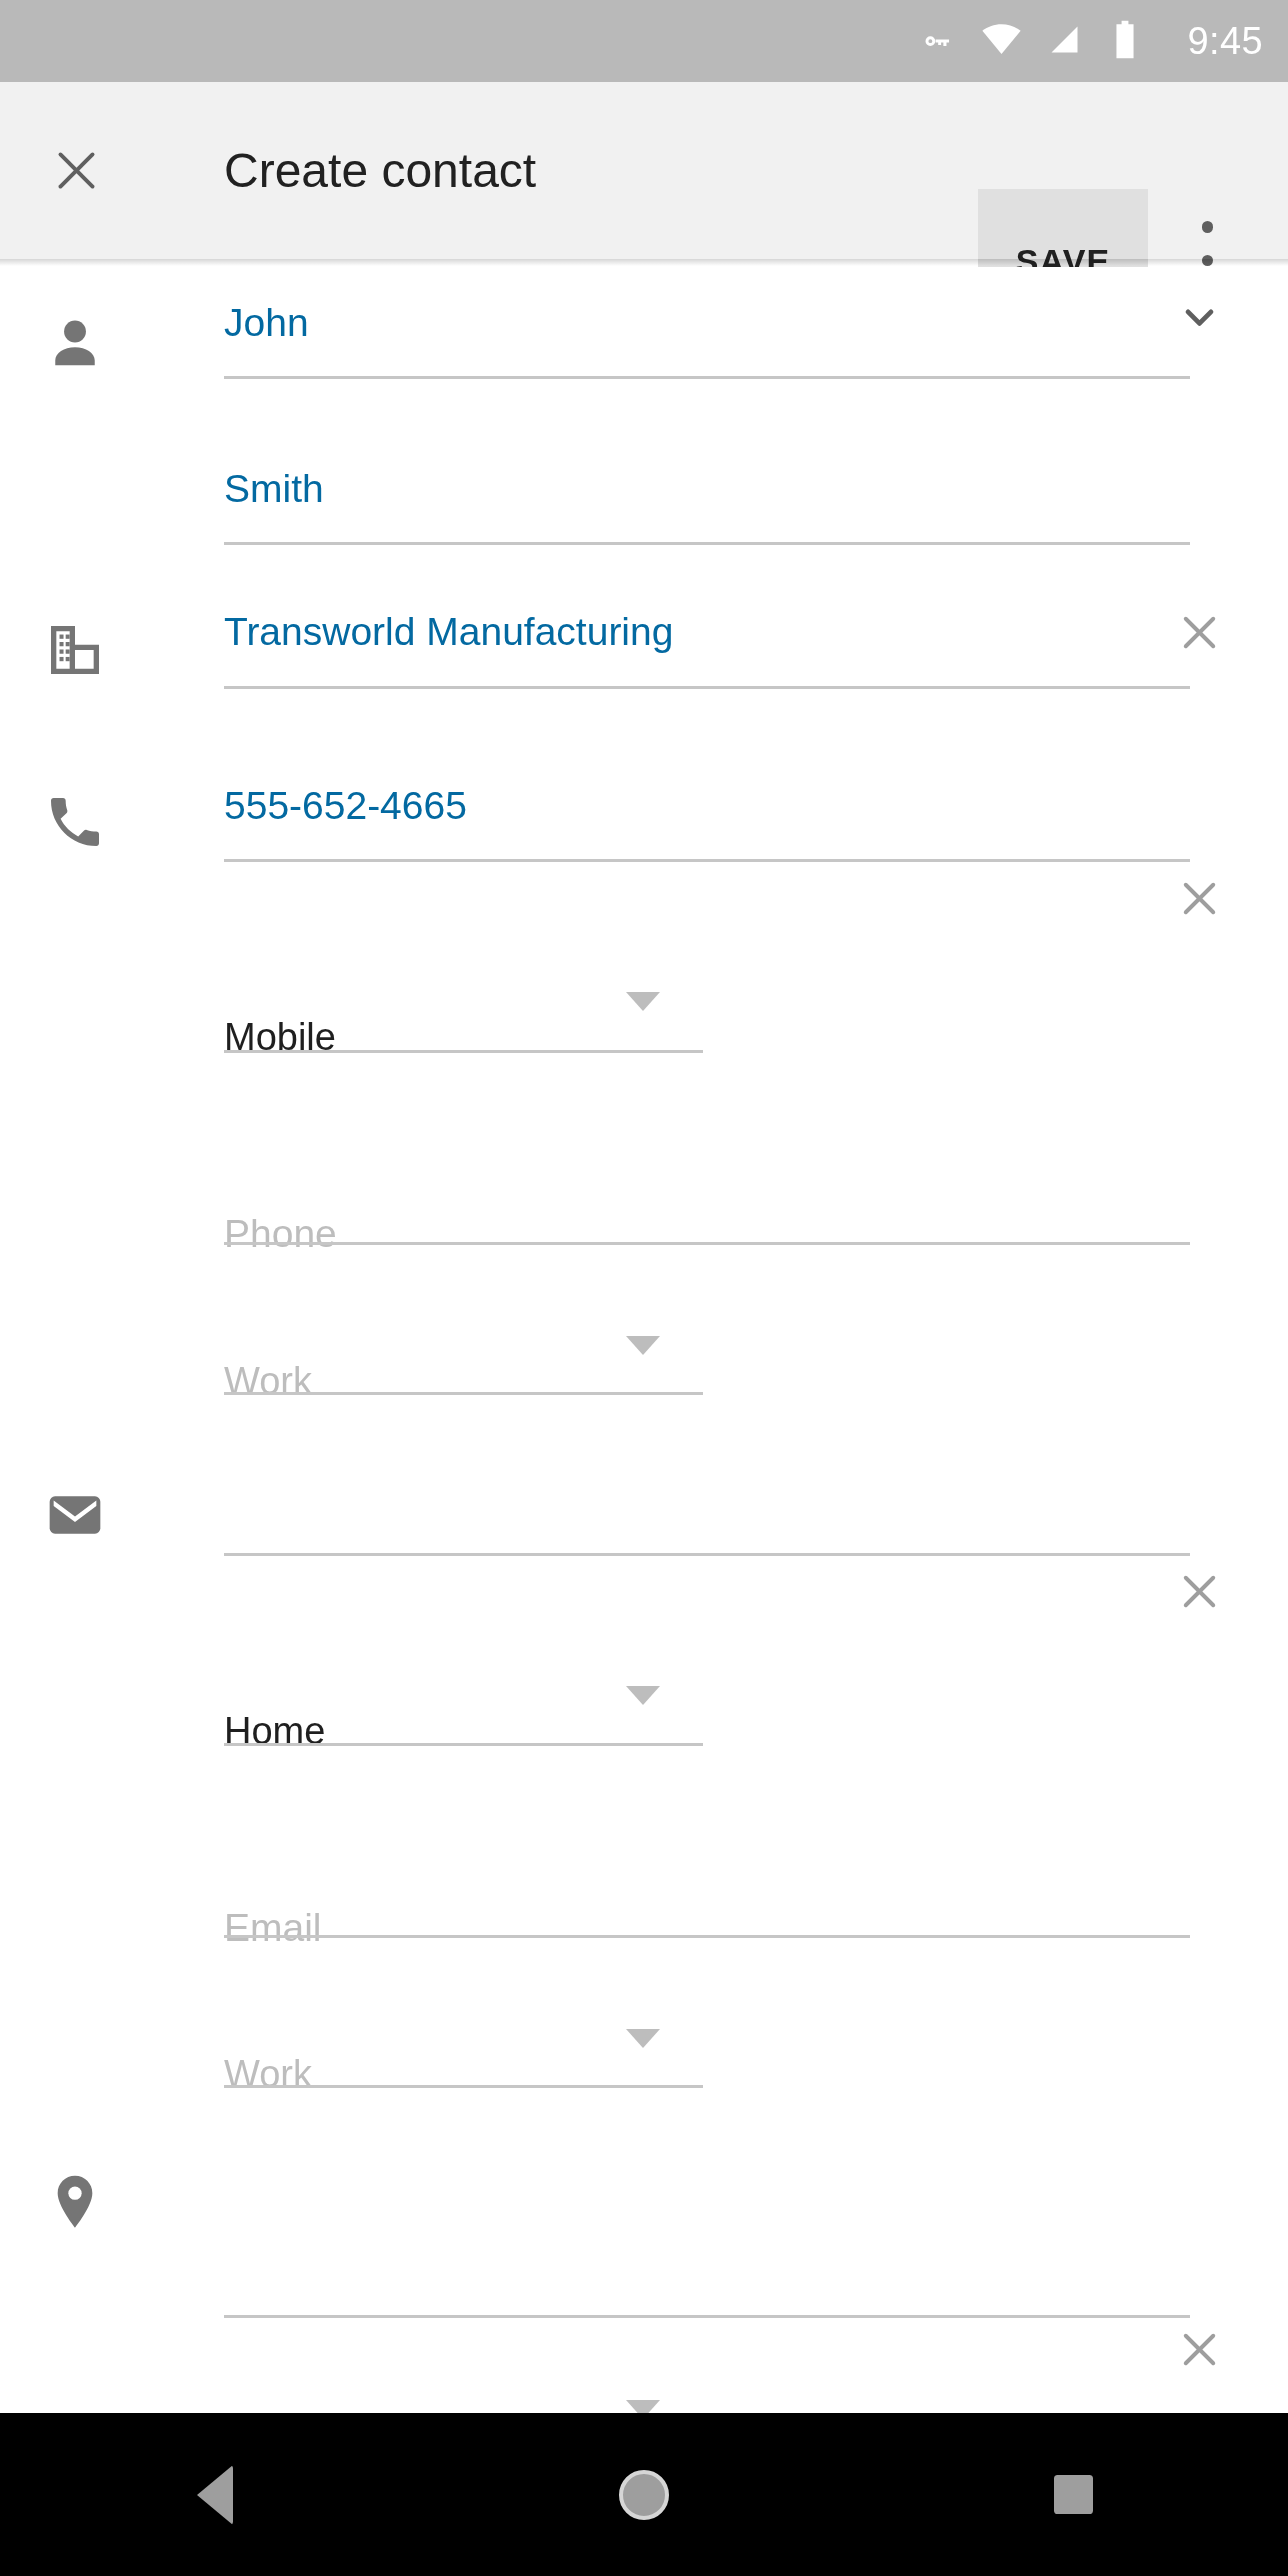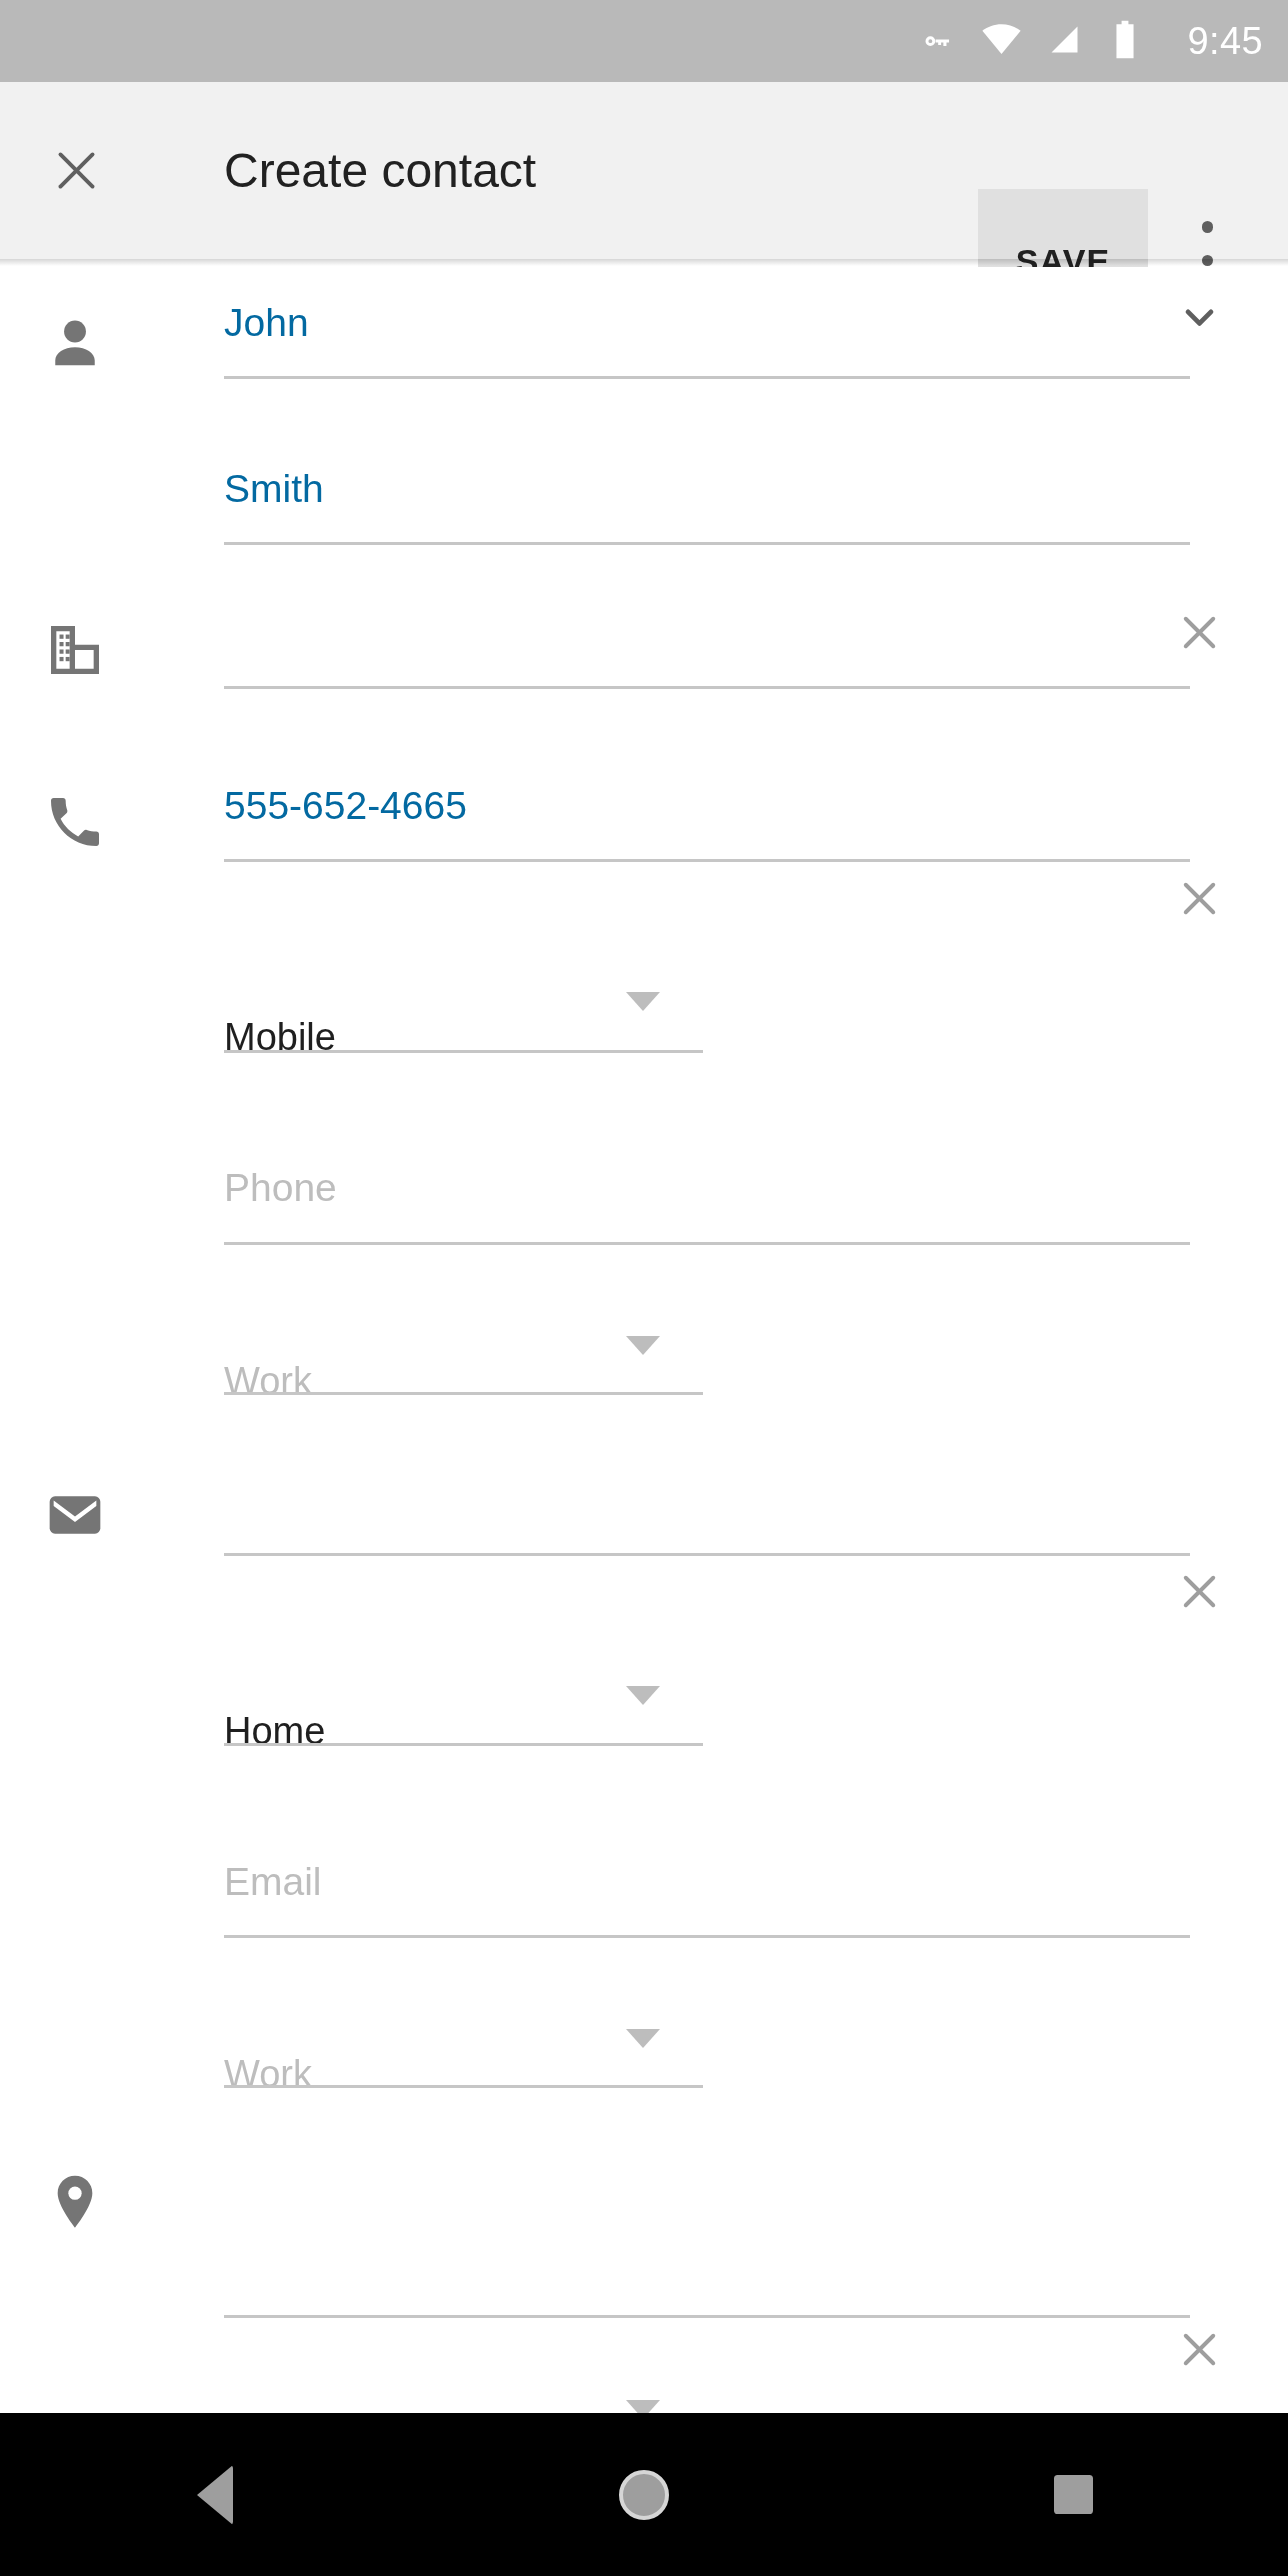--- a/index.html
+++ b/index.html
@@ -139,21 +139,21 @@
   .field {
     position: absolute;
     left: 224px;
   }
   .field-text {
     font-size: 39px;
     color: #0369a1;
     line-height: 54px;
     white-space: pre-wrap;
   }
-  .field-text.placeholder { color: #bdbdbd; }
+  .field-text.placeholder { color: #bdbdbd; margin-top: 46px; }
   .field-underline {
     position: absolute;
     height: 2.7px;
     background: #c6c6c6;
   }
 
   
   .spinner {
     position: absolute;
     left: 224px;
@@ -318,20 +318,23 @@
       <rect x="8.5" y="11.8" width="1.5" height="1.6"></rect>
       <rect x="6.2" y="14.6" width="1.5" height="1.6"></rect>
       <rect x="8.5" y="14.6" width="1.5" height="1.6"></rect>
       <rect x="13.6" y="13.6" width="1.6" height="1.7" fill="#ffffff"></rect>
       <rect x="16.4" y="13.6" width="1.6" height="1.7" fill="#ffffff"></rect>
       <rect x="13.6" y="16.6" width="1.6" height="1.7" fill="#ffffff"></rect>
       <rect x="16.4" y="16.6" width="1.6" height="1.7" fill="#ffffff"></rect>
     </svg>
   </div>
 
+  <div class="field" style="top:338px;">
+    <div class="field-text">Transworld Manufacturing</div>
+  </div>
   <div class="field-underline" style="left:224px; top:419px; width:966px;"></div>
 
   <div class="delete-btn" style="top:338px;">
     <svg width="55" height="55" viewBox="0 0 24 24" fill="none" stroke="#9e9e9e" stroke-width="1.7" stroke-linecap="round">
       <line x1="6" y1="6" x2="18" y2="18"></line>
       <line x1="18" y1="6" x2="6" y2="18"></line>
     </svg>
   </div>
 
   <div class="row-icon" style="top:523px;">

